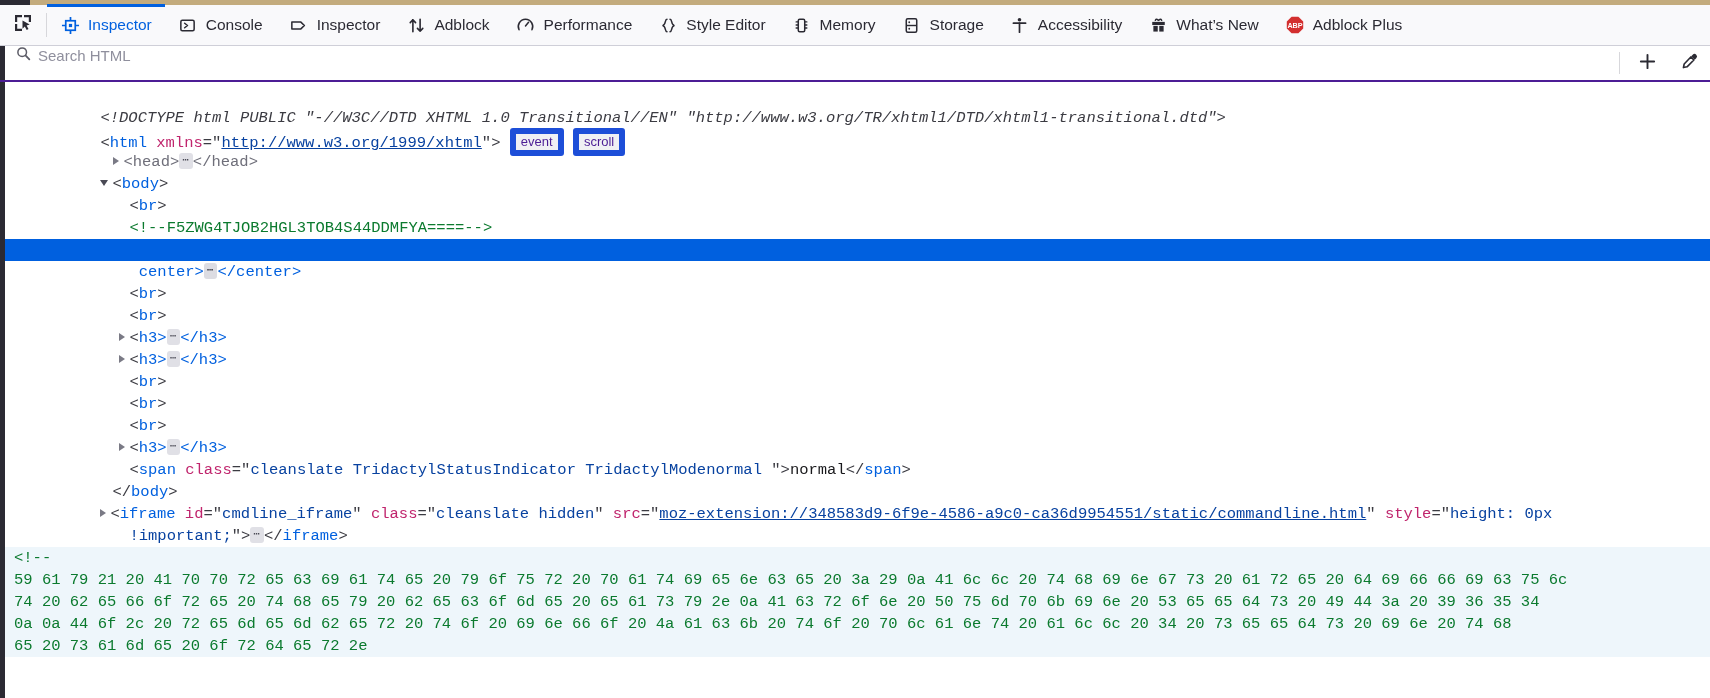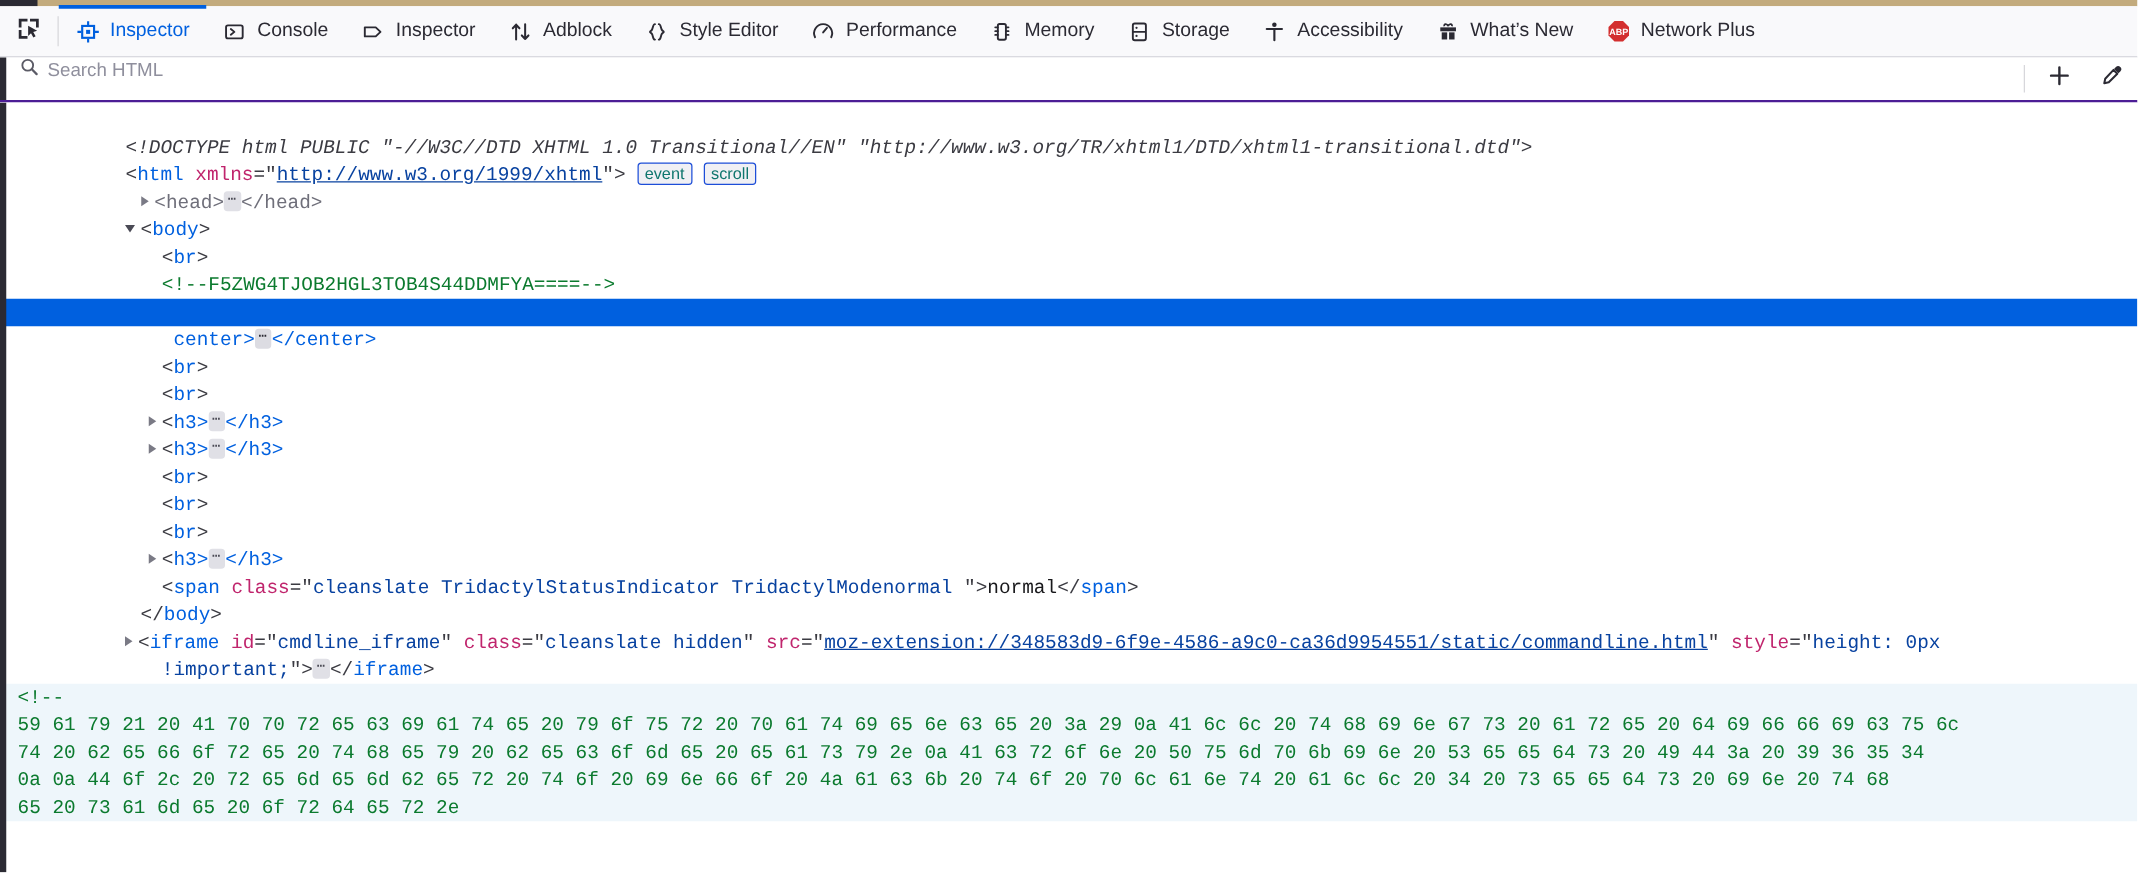--- a/index.html
+++ b/index.html
@@ -175,24 +175,24 @@
   .punct { color: #3b3b42; }
   .attrname { color: #c0256d; }
   .attrval { color: #0842a0; }
   .attrval-link { color: #0842a0; text-decoration: underline; }
   .comment { color: #0b7a2e; }
   .text { color: #18181b; }
   .greyclose { color: #6f6f7a; }
 
   .badge {
     display: inline-block;
-    border: 1px solid #1d4ed8;
+    border: 6px solid #1d4ed8;
     border-radius: 3px;
     background: #f0f0f4;
-    color: #0f766e;
+    color: #4c1d95;
     font-size: 13px;
     line-height: 15px;
     padding: 0px 5px 1px 5px;
     vertical-align: middle;
     position: relative; top: -1px;
     font-family: "Liberation Sans", sans-serif;
   }
 
   
   .hexblock {
@@ -271,35 +271,35 @@
             <path d="M6.2 16.5 V4 M6.2 4 L3.4 7 M6.2 4 L9 7" fill="none" stroke="#2b2a33" stroke-width="1.7" stroke-linecap="round" stroke-linejoin="round"></path>
             <path d="M13.8 3.5 V16 M13.8 16 L11 13 M13.8 16 L16.6 13" fill="none" stroke="#2b2a33" stroke-width="1.7" stroke-linecap="round" stroke-linejoin="round"></path>
           </svg>
         </span>
         <span>Adblock</span>
       </div>
 
       <div class="tab">
         <span class="glyph">
           <svg width="19" height="19" viewBox="0 0 20 20">
+            <path d="M3.2 14.5 A7.6 7.6 0 1 1 16.8 14.5" fill="none" stroke="#2b2a33" stroke-width="1.6" stroke-linecap="round"></path>
+            <path d="M10 10.5 L13.2 6.6" stroke="#2b2a33" stroke-width="1.6" stroke-linecap="round"></path>
+          </svg>
+        </span>
+        <span>Performance</span>
+      </div>
+
+      <div class="tab">
+        <span class="glyph">
+          <svg width="19" height="19" viewBox="0 0 20 20">
             <path d="M8.4 3.5 C6.4 3.5 6.9 7.3 5.6 8.6 C4.9 9.3 4.2 9.6 4.2 10 C4.2 10.4 4.9 10.7 5.6 11.4 C6.9 12.7 6.4 16.5 8.4 16.5" fill="none" stroke="#2b2a33" stroke-width="1.6" stroke-linecap="round"></path>
             <path d="M11.6 3.5 C13.6 3.5 13.1 7.3 14.4 8.6 C15.1 9.3 15.8 9.6 15.8 10 C15.8 10.4 15.1 10.7 14.4 11.4 C13.1 12.7 13.6 16.5 11.6 16.5" fill="none" stroke="#2b2a33" stroke-width="1.6" stroke-linecap="round"></path>
           </svg>
         </span>
         <span>Style Editor</span>
-      </div>
-
-      <div class="tab">
-        <span class="glyph">
-          <svg width="19" height="19" viewBox="0 0 20 20">
-            <path d="M3.2 14.5 A7.6 7.6 0 1 1 16.8 14.5" fill="none" stroke="#2b2a33" stroke-width="1.6" stroke-linecap="round"></path>
-            <path d="M10 10.5 L13.2 6.6" stroke="#2b2a33" stroke-width="1.6" stroke-linecap="round"></path>
-          </svg>
-        </span>
-        <span>Performance</span>
       </div>
 
       <div class="tab">
         <span class="glyph">
           <svg width="19" height="19" viewBox="0 0 20 20">
             <rect x="6.6" y="3.4" width="6.8" height="13.2" rx="1.5" fill="none" stroke="#2b2a33" stroke-width="1.6"></rect>
             <path d="M4.4 6.2 h2.2 M4.4 9.4 h2.2 M4.4 12.6 h2.2 M13.4 6.2 h2.2 M13.4 9.4 h2.2 M13.4 12.6 h2.2" stroke="#2b2a33" stroke-width="1.5" stroke-linecap="round"></path>
           </svg>
         </span>
         <span>Memory</span>
@@ -340,21 +340,21 @@
         <span>What’s New</span>
       </div>
 
       <div class="tab">
         <span class="glyph">
           <svg width="20" height="20" viewBox="0 0 20 20">
             <polygon points="6.6,1.8 13.4,1.8 18.2,6.6 18.2,13.4 13.4,18.2 6.6,18.2 1.8,13.4 1.8,6.6" fill="#d32f2f"></polygon>
             <text x="10" y="13.2" font-family="Liberation Sans, sans-serif" font-size="7.2" font-weight="bold" fill="#ffffff" text-anchor="middle">ABP</text>
           </svg>
         </span>
-        <span>Network Plus</span>
+        <span>Adblock Plus</span>
       </div>
 
     </div>
   </div>
 
   <div class="searchrow">
     <div class="leftbar"></div>
     <div class="search-wrap">
       <span>
         <svg width="15" height="15" viewBox="0 0 16 16">

